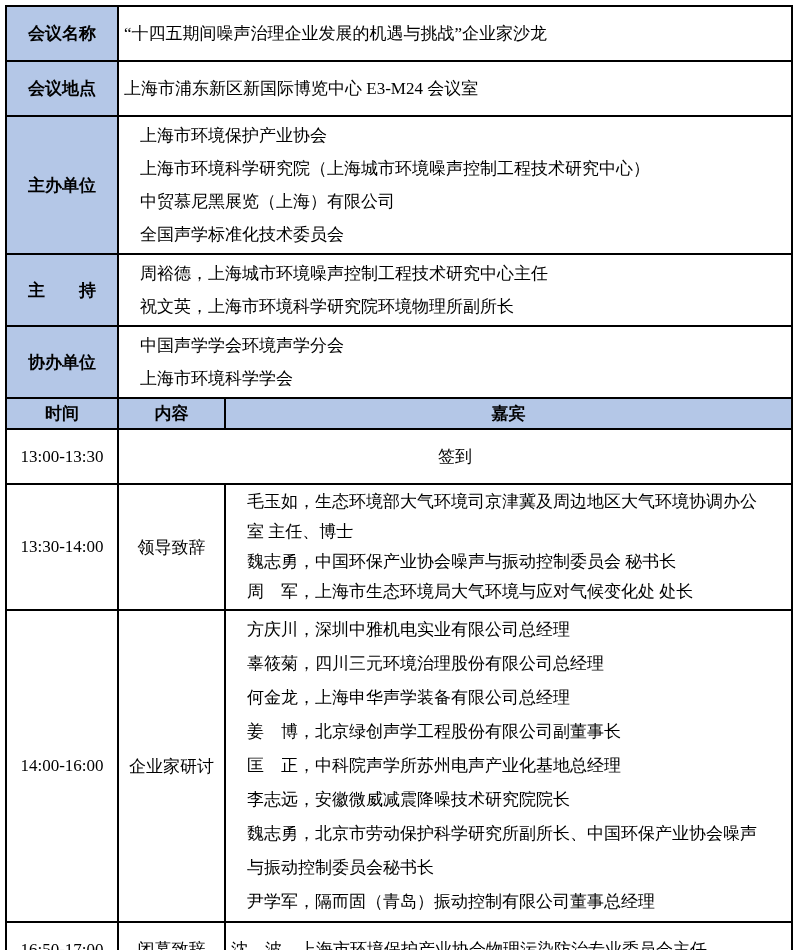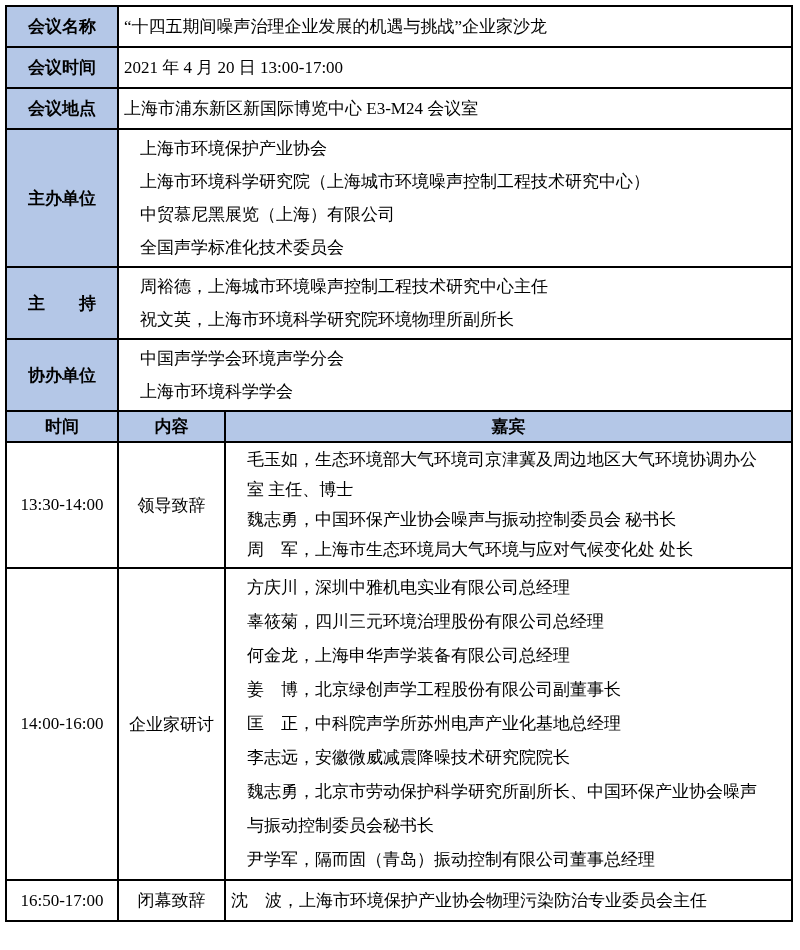--- a/index.html
+++ b/index.html
@@ -18,21 +18,21 @@
     box-sizing: border-box;
     padding: 5px 7px 3px 5px;
   }
   table.agenda {
     border-collapse: collapse;
     width: 788px;
     table-layout: fixed;
   }
   td {
     border: 2px solid #000;
-    padding: 4px 5px;
+    padding: 11px 5px;
     font-size: 17px;
     vertical-align: middle;
     overflow: hidden;
   }
   col.c1 { width: 112px; }
   col.c2 { width: 107px; }
   
   .hd {
     background: #b4c7e7;
     font-weight: bold;
@@ -59,24 +59,20 @@
         <col class="c2">
         <col class="c3">
       </colgroup>
     <tbody>
 
       <tr class="single">
         <td class="hd">会议名称</td>
         <td colspan="2">“十四五期间噪声治理企业发展的机遇与挑战”企业家沙龙</td>
       </tr>
       <tr class="single">
-        <td class="hd">会议时间</td>
-        <td colspan="2">2021 年 4 月 20 日 13:00-17:00</td>
-      </tr>
-      <tr class="single">
         <td class="hd">会议地点</td>
         <td colspan="2">上海市浦东新区新国际博览中心 E3-M24 会议室</td>
       </tr>
       <tr>
         <td class="hd">主办单位</td>
         <td colspan="2" class="lines-cell">
           <div class="ln">上海市环境保护产业协会</div>
           <div class="ln">上海市环境科学研究院（上海城市环境噪声控制工程技术研究中心）</div>
           <div class="ln">中贸慕尼黑展览（上海）有限公司</div>
           <div class="ln">全国声学标准化技术委员会</div>
@@ -96,20 +92,24 @@
           <div class="ln">上海市环境科学学会</div>
         </td>
       </tr>
 
       <tr class="hrow">
         <td class="hd">时间</td>
         <td class="hd">内容</td>
         <td class="hd">嘉宾</td>
       </tr>
 
+      <tr class="single">
+        <td class="time-cell">13:00-13:30</td>
+        <td colspan="2" class="center">签到</td>
+      </tr>
 
       <tr>
         <td class="time-cell">13:30-14:00</td>
         <td class="session-cell">领导致辞</td>
         <td class="lines-cell g-lead">
           <div class="ln">毛玉如，生态环境部大气环境司京津冀及周边地区大气环境协调办公室 主任、博士</div>
           <div class="ln">魏志勇，中国环保产业协会噪声与振动控制委员会 秘书长</div>
           <div class="ln">周　军，上海市生态环境局大气环境与应对气候变化处 处长</div>
         </td>
       </tr>

